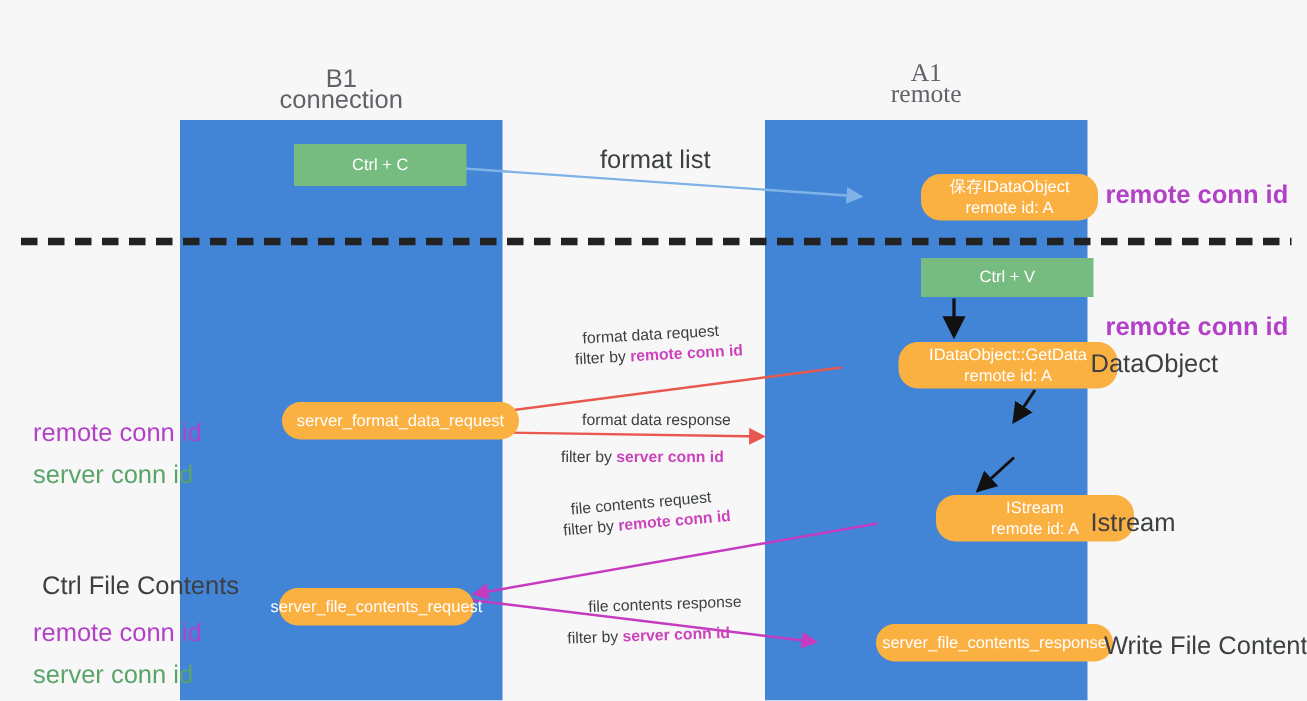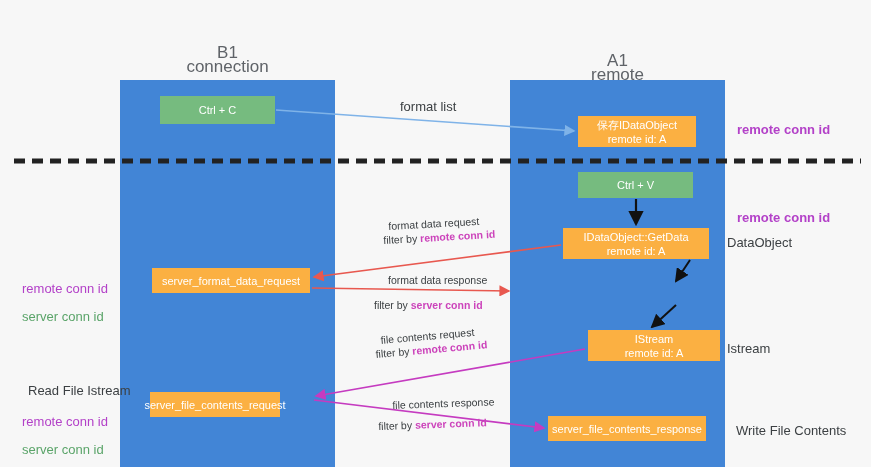--- a/index.html
+++ b/index.html
@@ -21,44 +21,45 @@
   #diagram-title{
     position:absolute;left:0;top:6px;width:871px;
     text-align:center;font-size:14.5px;color:#3c4043;line-height:19px;
     white-space:pre-line;
   }
   .lane-head{
     position:absolute;text-align:center;font-size:17px;color:#5f6368;
     line-height:14px;white-space:pre-line;width:215px;
   }
   #head-b1{left:120px;top:46px;}
-  #head-a1{left:510px;top:54px;}
+  #head-a1{left:510px;top:42px;font-family:Liberation Serif, serif;}
 
   
   .node{
     position:absolute;box-sizing:border-box;
     display:flex;align-items:center;justify-content:center;
     text-align:center;color:#ffffff;font-size:11px;line-height:14px;
     white-space:pre-line;
+    margin-left:36px;
   }
   .green{background:#76bb7f;}
-  .orange{background:#fbb042;}
+  .orange{background:#fbb042;border-radius:13px;}
 
   #n-ctrlc{left:160px;top:96px;width:115px;height:28px;}
   #n-save-idataobject{left:578px;top:116px;width:118px;height:31px;}
   #n-ctrlv{left:578px;top:172px;width:115px;height:26px;text-align:center;}
   #n-getdata{left:563px;top:228px;width:146px;height:31px;}
   #n-fmt-req{left:152px;top:268px;width:158px;height:25px;}
   #n-fmt-resp{left:513px;top:278px;width:158px;height:25px;}
   #n-istream{left:588px;top:330px;width:132px;height:31px;}
   #n-file-req{left:150px;top:392px;width:130px;height:25px;}
   #n-file-resp{left:548px;top:416px;width:158px;height:25px;}
 
   
-  .lbl{position:absolute;font-size:13px;color:#3c4043;line-height:14px;white-space:pre;}
+  .lbl{position:absolute;font-size:17px;color:#3c4043;line-height:14px;white-space:pre;}
   .lbl.bold{font-weight:bold;}
   .purple{color:#b341c8;}
   .green-txt{color:#5aa469;}
   .pink{color:#cc44bb;}
 
   #t-format-list{left:400px;top:100px;}
   #t-remote-1{left:737px;top:123px;}
   #t-remote-2{left:737px;top:211px;}
   #t-dataobject{left:727px;top:236px;}
   #t-istream-lbl{left:727px;top:342px;}
@@ -141,21 +142,21 @@
 remote id: A</div>
   <div class="node orange" id="n-file-req">server_file_contents_request</div>
   <div class="node orange" id="n-file-resp">server_file_contents_response</div>
 
   <div class="lbl" id="t-format-list">format list</div>
   <div class="lbl bold purple" id="t-remote-1">remote conn id</div>
   <div class="lbl bold purple" id="t-remote-2">remote conn id</div>
   <div class="lbl" id="t-dataobject">DataObject</div>
   <div class="lbl" id="t-istream-lbl">Istream</div>
   <div class="lbl" id="t-writefile">Write File Contents</div>
-  <div class="lbl" id="t-readfile">Read File Istream</div>
+  <div class="lbl" id="t-readfile">Ctrl File Contents</div>
 
   <div class="lbl" id="t-left-legend-1">
     <span class="bold purple">remote conn id</span><br>
     <span class="bold green-txt">server conn id</span>
   </div>
   <div class="lbl" id="t-left-legend-2">
     <span class="bold purple">remote conn id</span><br>
     <span class="bold green-txt">server conn id</span>
   </div>
 

